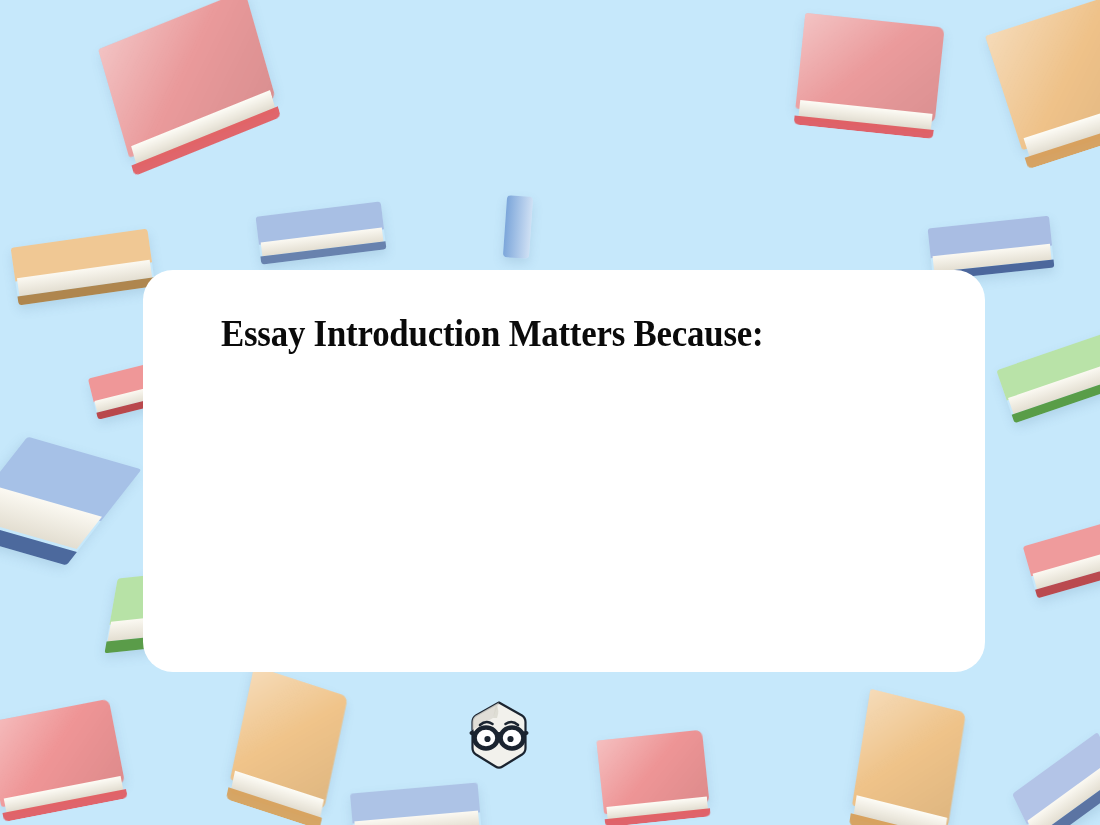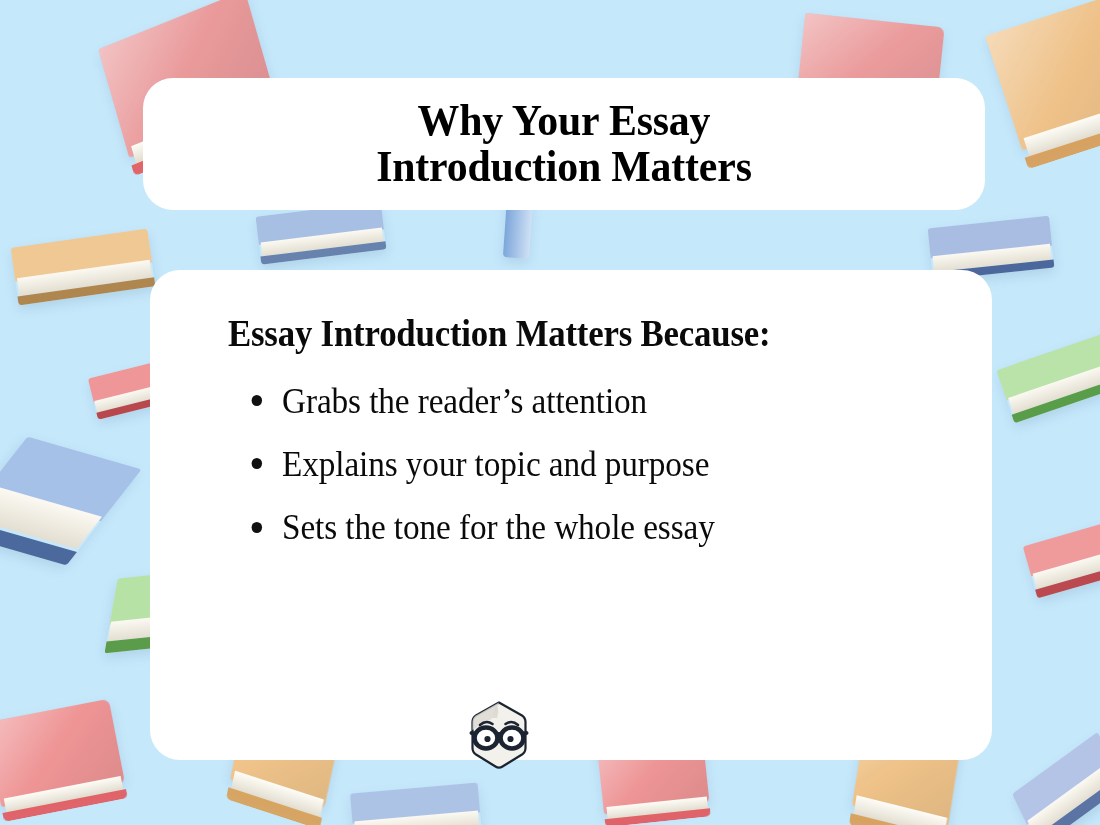--- a/index.html
+++ b/index.html
@@ -99,24 +99,24 @@
   #title-card {
     left: 143px;
     top: 78px;
     width: 842px;
     height: 132px;
     display: flex;
     align-items: center;
     justify-content: center;
   }
   #body-card {
-    left: 150px;
+    left: 143px;
     top: 270px;
     width: 842px;
-    height: 490px;
+    height: 402px;
   }
 
   
   #poster-title {
     margin: 0;
     text-align: center;
     color: #000000;
     font-family: "Liberation Serif", "DejaVu Serif", serif;
     font-weight: bold;
     font-size: 45px;
@@ -314,35 +314,24 @@
     </div>
 
     <div class="slab" style="left:352px; top:788px; width:128px; height:52px; transform:rotate(-5deg);">
       <div class="top" style="background:#adc3e6;"></div>
       <div class="mid"></div>
 
     </div>
 
   </div>
 
-  <div class="card" id="title-card">
-    <h1 id="poster-title">
-      <span class="line">Why Your Essay</span>
-      <span class="line">Introduction Matters</span>
-    </h1>
-  </div>
 
   <div class="card" id="body-card">
     <div class="body-inner">
       <h2 id="subheading">Essay Introduction Matters Because:</h2>
-      <ul id="bullet-list">
-        <li>Grabs the reader’s attention</li>
-        <li>Explains your topic and purpose</li>
-        <li>Sets the tone for the whole essay</li>
-      </ul>
     </div>
   </div>
 
   <div id="brand-logo">
     <svg id="brand-mark" width="66" height="70" viewBox="0 0 66 70">
 
       <path d="M33 2.5 L56 15.5 Q59.5 17.8 59.5 22 L59.5 48 Q59.5 52.2 56 54.5 L36.5 66.5 Q33 68.6 29.5 66.5 L10 54.5 Q6.5 52.2 6.5 48 L6.5 22 Q6.5 17.8 10 15.5 Z" fill="#f2f1ec" stroke="#1b2430" stroke-width="2.2" stroke-linejoin="round"></path>
 
       <path d="M33 2.5 L10 15.5 Q6.5 17.8 6.5 22 L6.5 30 L27 18 Z" fill="#dddbd3" opacity="0.85"></path>
 

